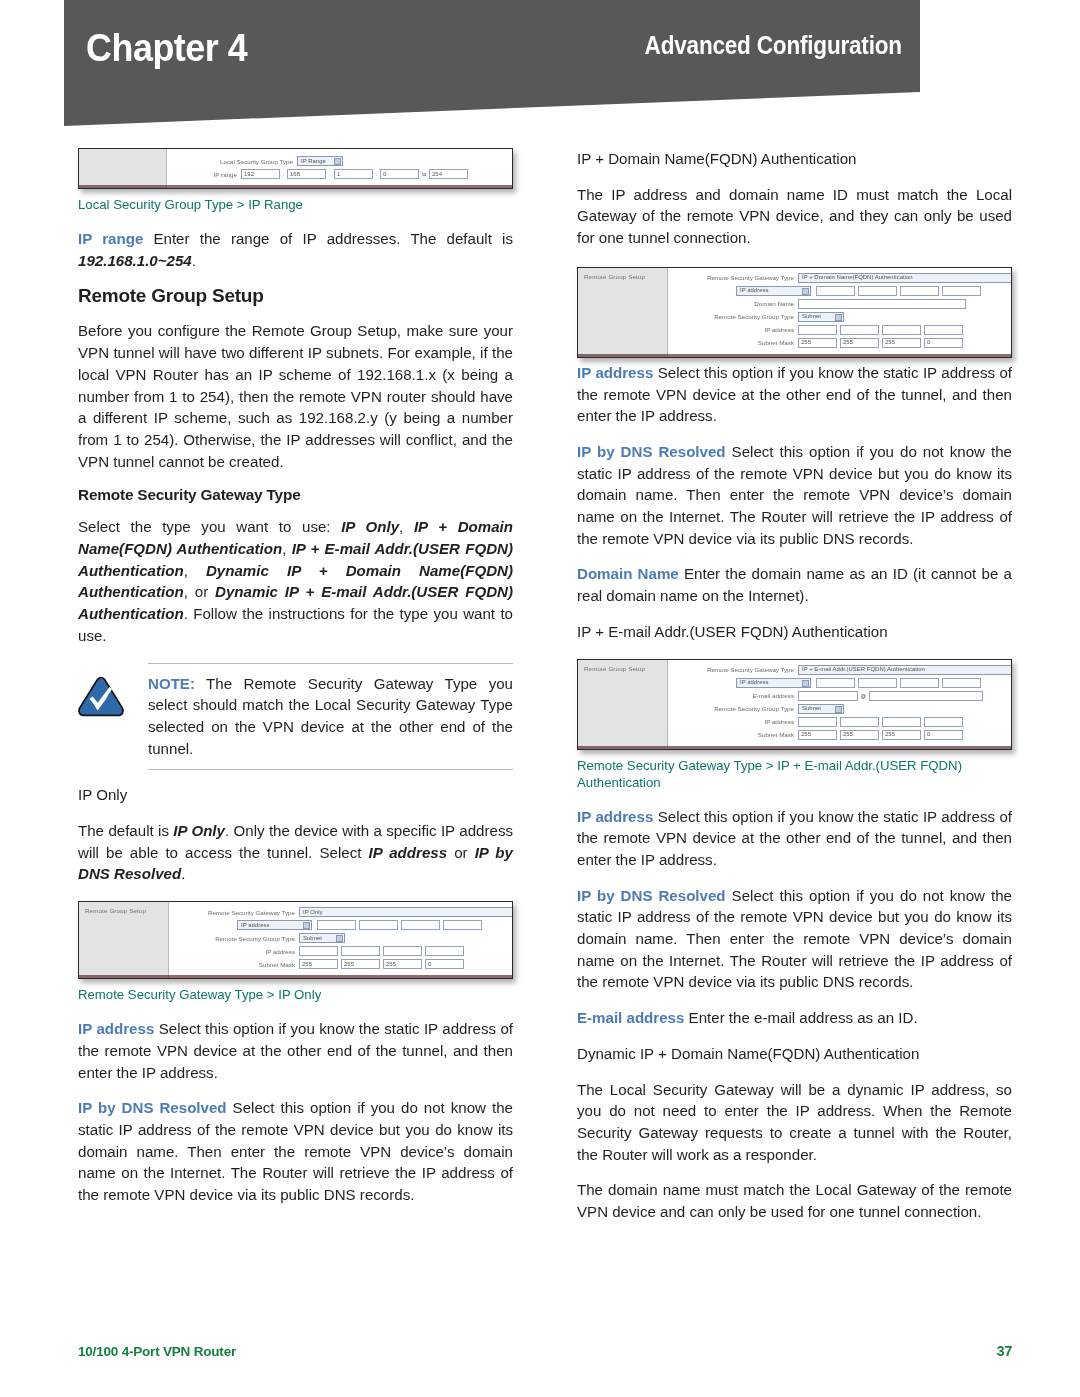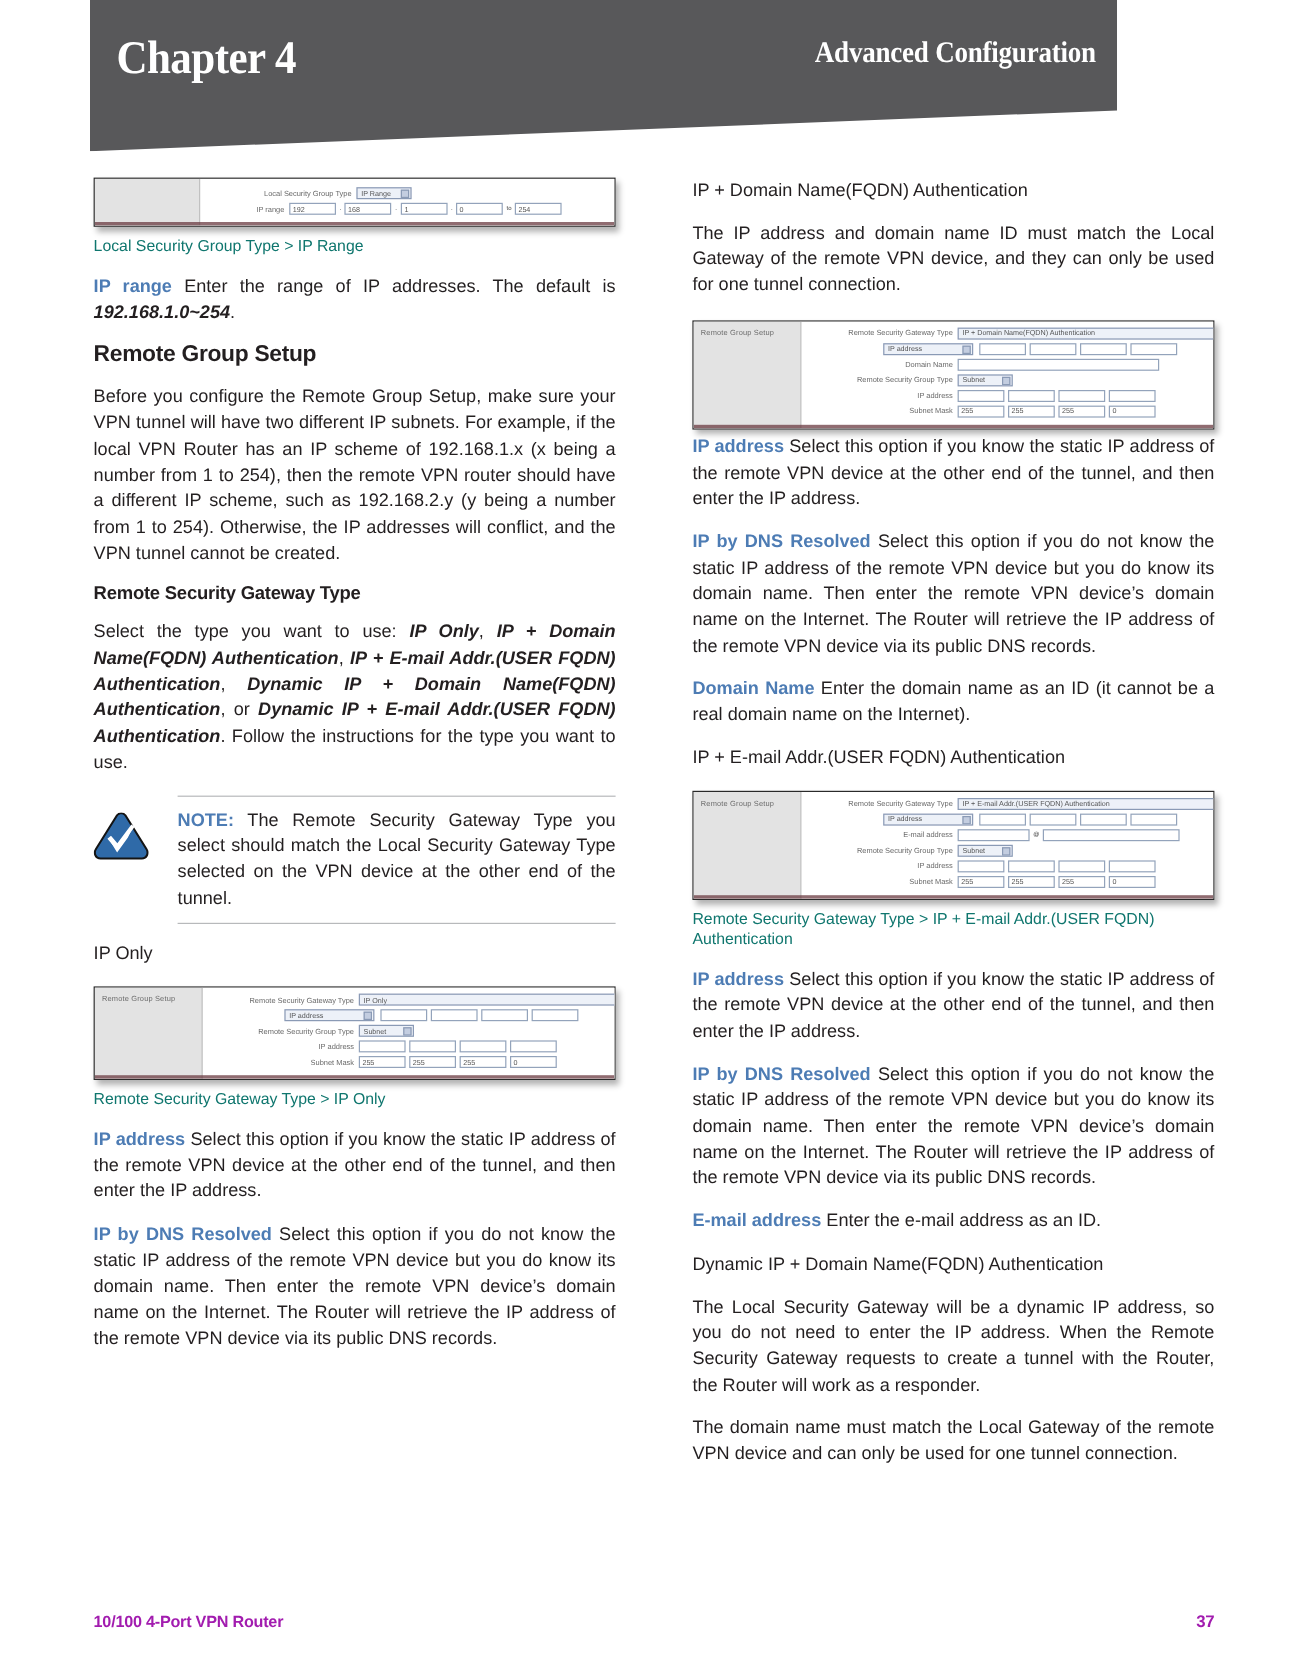--- a/index.html
+++ b/index.html
@@ -10,25 +10,24 @@
     background: #ffffff;
     font-family: "Liberation Sans", sans-serif;
     color: #231f20;
     position: relative;
     overflow: hidden;
   }
 
   
   .header {
     position: absolute;
-    top: 0; left: 75px;
+    top: 0; left: 64px;
     width: 856px;
     height: 130px;
     overflow: hidden;
-    font-family: Liberation Serif, serif;
   }
   .header-bg {
     position: absolute;
     inset: 0;
     background: #58585a;
     clip-path: polygon(0 0, 100% 0, 100% 92px, 0 126px);
   }
   .chapter-title {
     position: absolute;
     left: 22px;
@@ -254,21 +253,21 @@
   .footer {
     position: absolute;
     left: 78px;
     right: 68px;
     bottom: 38px;
     display: flex;
     justify-content: space-between;
     align-items: baseline;
     font-size: 13.5px;
     font-weight: bold;
-    color: #a21caf;
+    color: #15803d;
     letter-spacing: -0.2px;
   }
   .footer .pageno { font-size: 14px; }
 </style>
 </head>
 <body>
 
 <div class="header">
   <div class="header-bg"></div>
   <div class="chapter-title">Chapter 4</div>
@@ -340,20 +339,21 @@
             <path d="M11.5 22.0 L14.5 19.5 L19.8 25.8 L31.5 10.0 L34.2 12.0 L20.0 32.0 Z" fill="#ffffff"></path>
           </svg>
         </div>
         <div class="note-body">
           <p><span class="note-label">NOTE:</span><span> The Remote Security Gateway Type you select should match the Local Security Gateway Type selected on the VPN device at the other end of the tunnel.</span></p>
         </div>
       </div>
 
       <p class="plain">IP Only</p>
 
+      <p><span>The default is </span><span class="b">IP Only</span><span>. Only the device with a specific IP address will be able to access the tunnel. Select </span><span class="b">IP address</span><span> or </span><span class="b">IP by DNS Resolved</span><span>.</span></p>
 
       <div class="figure" style="margin-top:16px;">
         <div class="shot">
           <div class="shot-side">
             <div class="shot-side-label">Remote Group Setup</div>
           </div>
           <div class="shot-main">
             <div class="frow">
               <div class="flabel flabel-w1">Remote Security Gateway Type</div>
               <div class="fsel fsel-wide">

